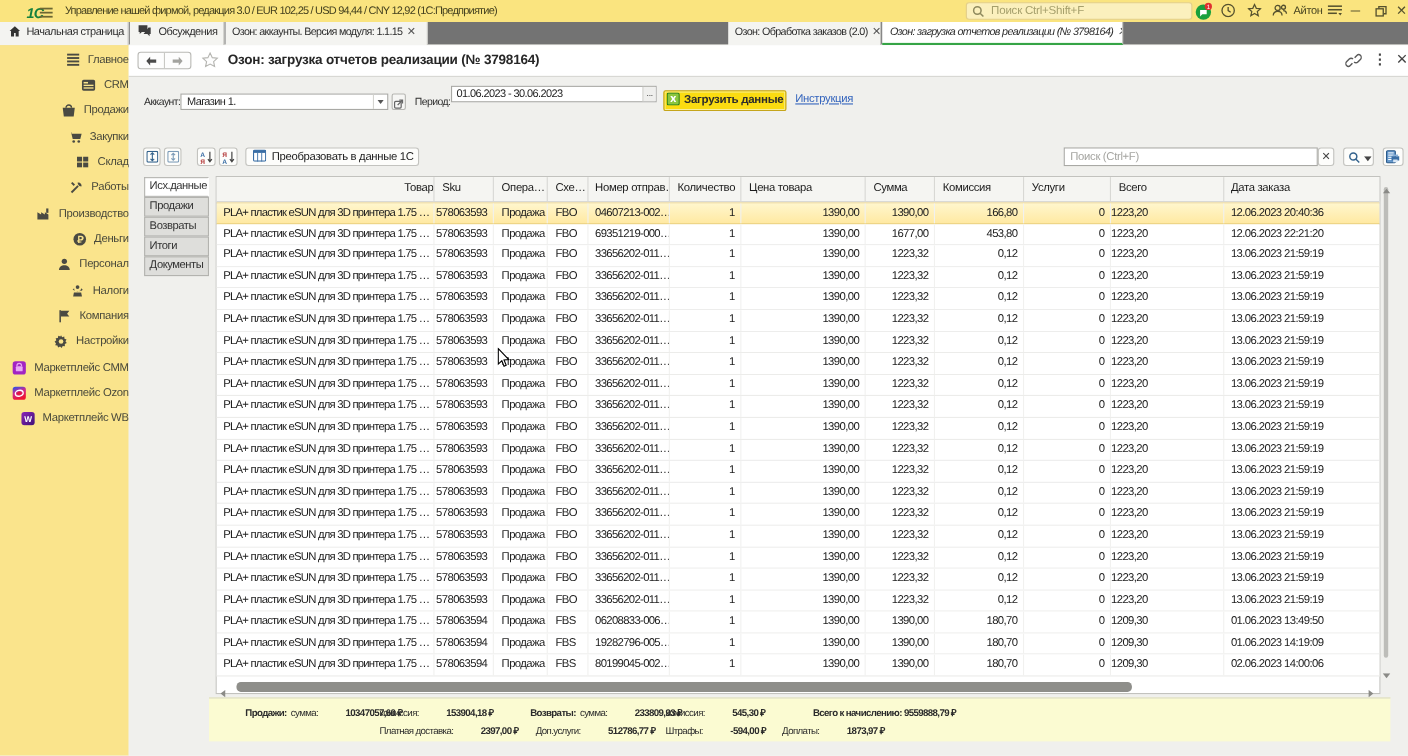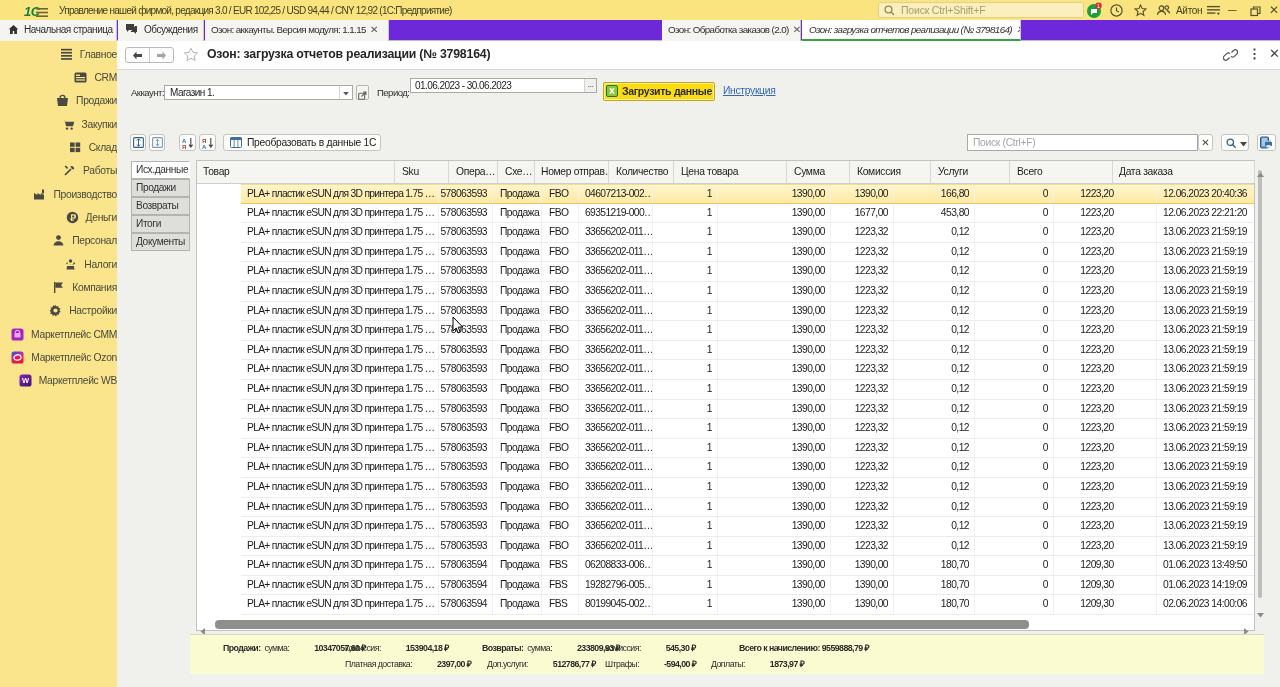--- a/index.html
+++ b/index.html
@@ -8,21 +8,21 @@
 
 
 #topbar { left:0; top:0; width:1280px; height:20px; background:#fae47f; }
 #logo1c { left:24px; top:3.5px; font-weight:bold; font-style:italic; font-size:13px; color:#15803d; letter-spacing:-0.5px; }
 #burger { left:36px; top:4px; }
 #tbtitle { left:59px; top:4.5px; font-size:10px; letter-spacing:-0.72px; color:#43401f; white-space:nowrap; }
 #tbsearch { left:878px; top:2px; width:206px; height:16px; background:#fbf0bd; border:1px solid #e3cf8a; border-radius:3px; color:#a59f6c; font-size:10.5px; letter-spacing:-0.2px; line-height:14px; padding-left:22px; }
 #tbsearch svg { position:absolute; left:5px; top:2px; }
 .tbico { top:2px; }
 
-#tabbar { left:0; top:20px; width:1280px; height:21px; background:#6d28d9; border-bottom:1px solid #bcbcb8; }
+#tabbar { left:0; top:20px; width:1280px; height:21px; background:#737373; border-bottom:1px solid #bcbcb8; }
 .tab { position:absolute; top:0; height:21px; background:#f4f4f1; border-right:1px solid #c6c6c2; color:#2e2e2e; font-size:10px; letter-spacing:-0.45px; line-height:20px; white-space:nowrap; overflow:hidden; }
 .tab .x { color:#555; font-size:10px; margin-left:4px; letter-spacing:0; }
 .tn { font-size:9.8px !important; letter-spacing:-0.6px !important; }
 #tabactive { background:#ffffff; border-bottom:2px solid #36a446; line-height:19px;font-style:italic; }
 
 #sidebar { left:0; top:41px; width:117px; height:646px; background:#fae48c; }
 .sitem { height:23.33px; display:flex; align-items:center;justify-content:flex-end; }
 .sic { width:13px; height:13px; margin-left:10px; display:inline-block; }
 .sic svg { display:block; }
 .slab { margin-left:7px; font-size:10.3px; letter-spacing:-0.3px; color:#4a4a3c; white-space:nowrap; }
@@ -57,36 +57,36 @@
 #fsx { left:1081px; width:15px; text-align:center; font-size:10px; color:#444; line-height:15px; }
 #fmag { left:1104px; width:28px; } 
 #fprint { left:1140px; width:19px; }
 
 .ltab { position:absolute; left:14px; width:59px; height:17.6px; background:#dededb; border:1px solid #b3b3af; font-size:10.2px; letter-spacing:-0.4px; color:#333; line-height:16px; padding-left:4px; }
 #lt0 { background:#ffffff; border-right:1px solid #fff; }
 
 #tbl { left:196px; top:160px; width:1059px; height:471px; background:#fff; border:1px solid #c2c2be; position:absolute; }
 #thead { display:flex; height:23px; background:#f5f5f2; border-bottom:1px solid #cdcdc9; color:#3c3c3c; }
 #thead .c { font-size:10.3px; letter-spacing:-0.3px; line-height:22px; border-right:1px solid #d8d8d4; }
-.r { display:flex; height:19.6px; border-bottom:1px solid #ececea; background:#fff;margin-left:44px; }
+.r { display:flex; height:19.6px; border-bottom:1px solid #ececea; background:#fff; }
 .r.hl { background:linear-gradient(#fff6cd, #ffe9a2); border-top:1px solid #f3dd95; border-bottom:1px solid #e7c760; height:19.6px; }
 .c { font-size:10.3px; letter-spacing:-0.55px; line-height:18.5px; color:#1c1c1c; white-space:nowrap; overflow:hidden; flex:none; border-right:1px solid #f1f1ef; }
 .c1 { width:198px; padding-left:6px; letter-spacing:-0.72px; }
 .c2 { width:54px; text-align:right; padding-right:5px; }
 .c3 { width:49px; padding-left:7px; }
 .c4 { width:37px; padding-left:7px; }
 .c5 { width:74px; padding-left:6px; letter-spacing:-0.62px; }
 .c6 { width:65px; text-align:right; padding-right:5px; }
 .c7 { width:113px; text-align:right; padding-right:5px; }
 .c8 { width:63px; text-align:right; padding-right:5px; }
 .c9 { width:81px; text-align:right; padding-right:5px; }
 .c10 { width:79px; text-align:right; padding-right:5px; }
-.c11 { width:103px; text-align:center; padding-right:16px; }
+.c11 { width:103px; text-align:left; padding-right:16px; }
 .c12 { width:142px; padding-left:6px; border-right:none; }
-#thead .c1 { padding-left:6px; text-align:left; letter-spacing:-0.3px; }
+#thead .c1 { padding-left:6px; text-align:right; letter-spacing:-0.3px; }
 #thead .c2, #thead .c6, #thead .c7, #thead .c8, #thead .c9, #thead .c10, #thead .c11 { text-align:left; padding-left:7px; padding-right:0; }
 
 #vscroll { z-index:5; left:1258px; top:170px; width:4px; height:428px; background:#bdbdb9; border-radius:2px; position:absolute; }
 #vsup { z-index:5; left:1257px; top:163px; }
 #vsdn { z-index:5; left:1257px; top:604px; }
 #hsl { z-index:5; left:200px; top:621px; }
 #hsr { z-index:5; left:1244px; top:621px; }
 #hscroll { z-index:5; left:215px; top:620px; width:814px; height:9px; background:#8e8e8a; border-radius:4px; position:absolute; }
 
 #summary { z-index:5; left:190px; top:634px; width:1074px; height:40px; background:#fbfbd2; border-top:1px solid #d9d9c2; position:absolute; font-size:8.8px; letter-spacing:-0.55px; color:#2b2b2b; }

